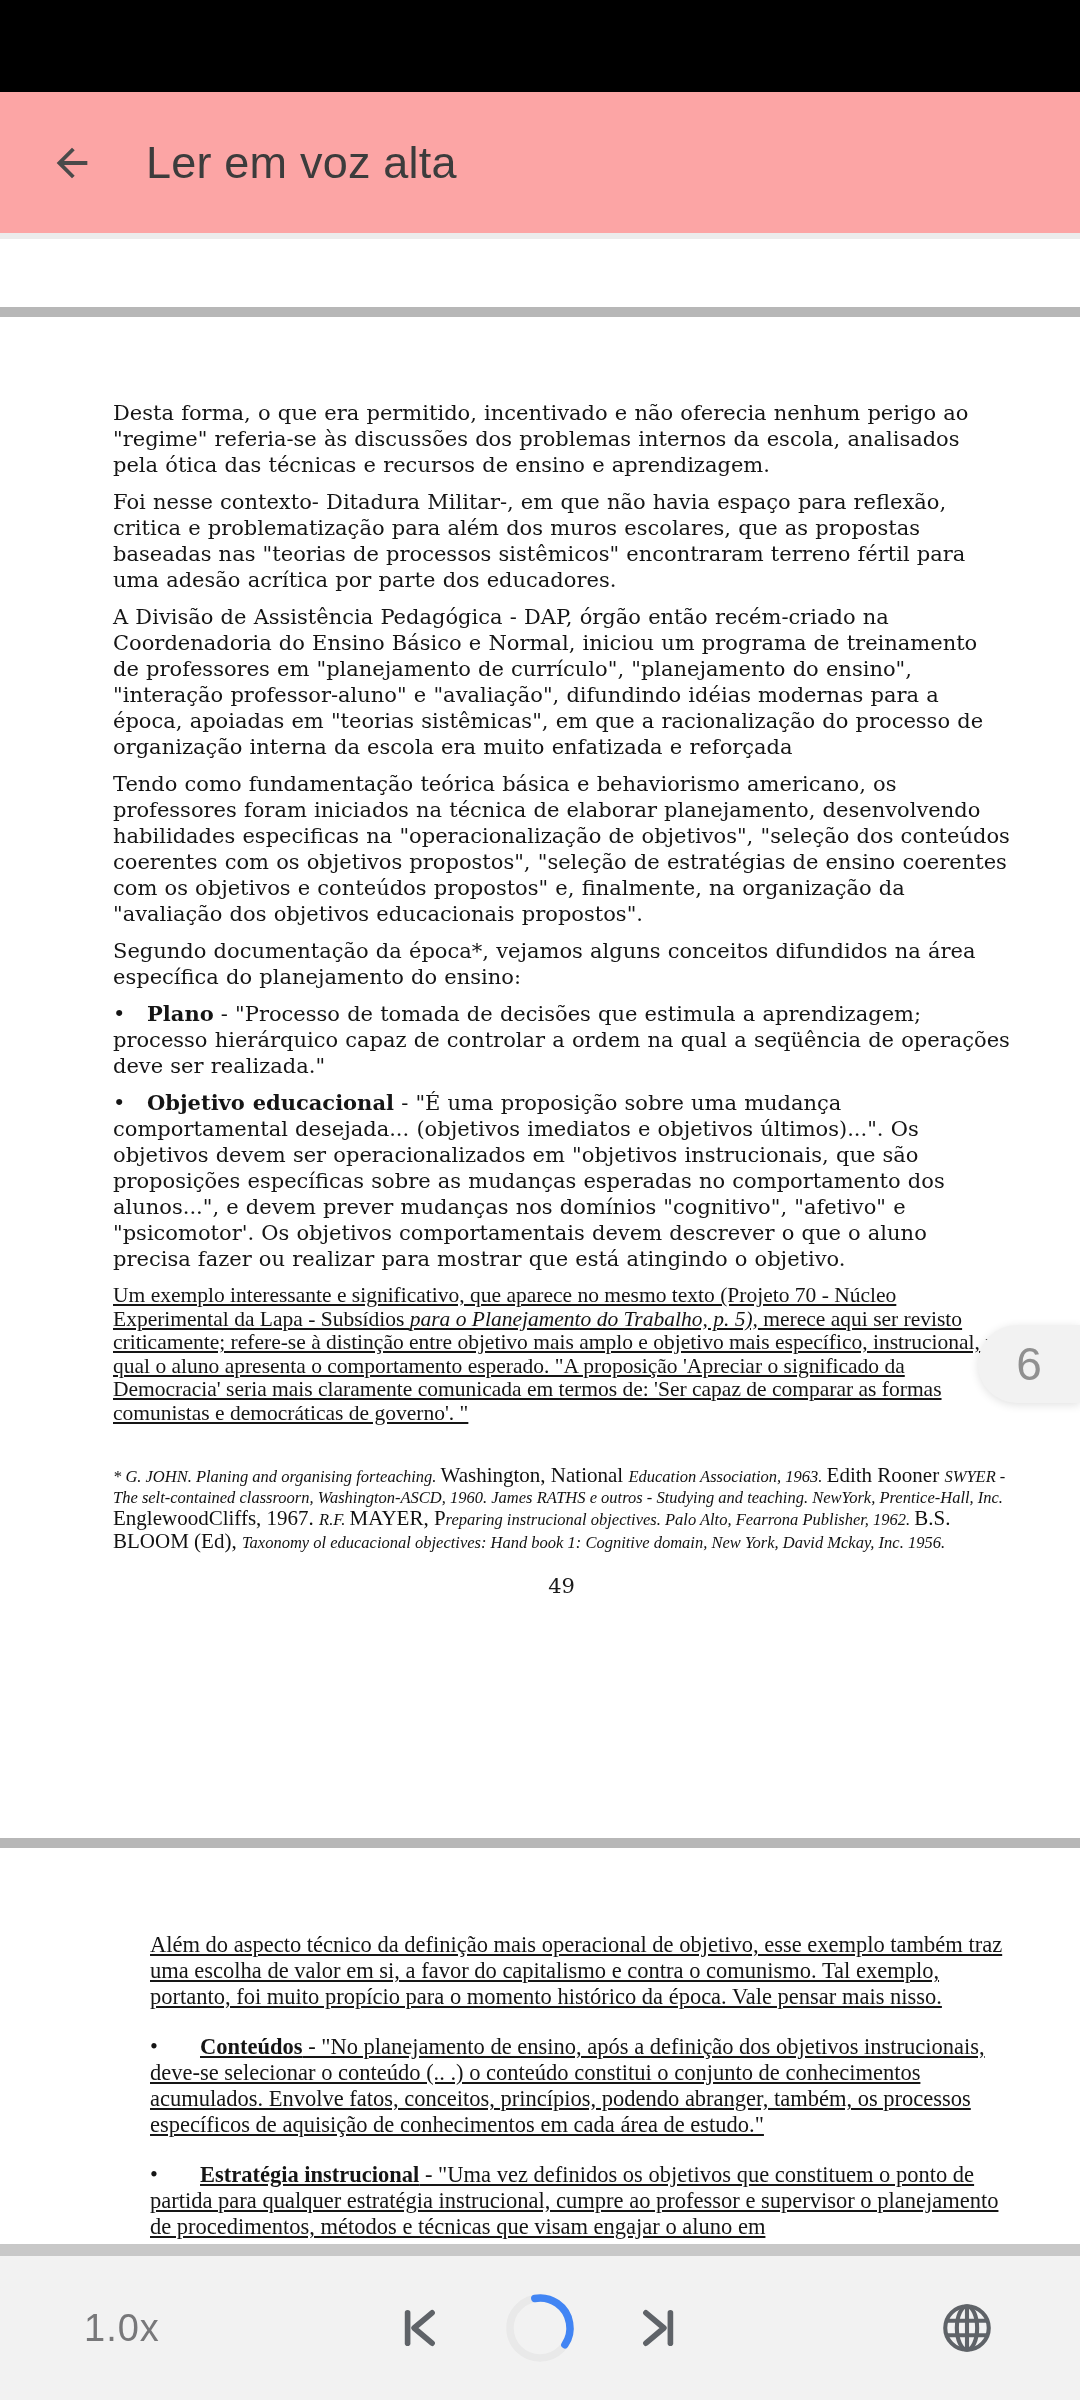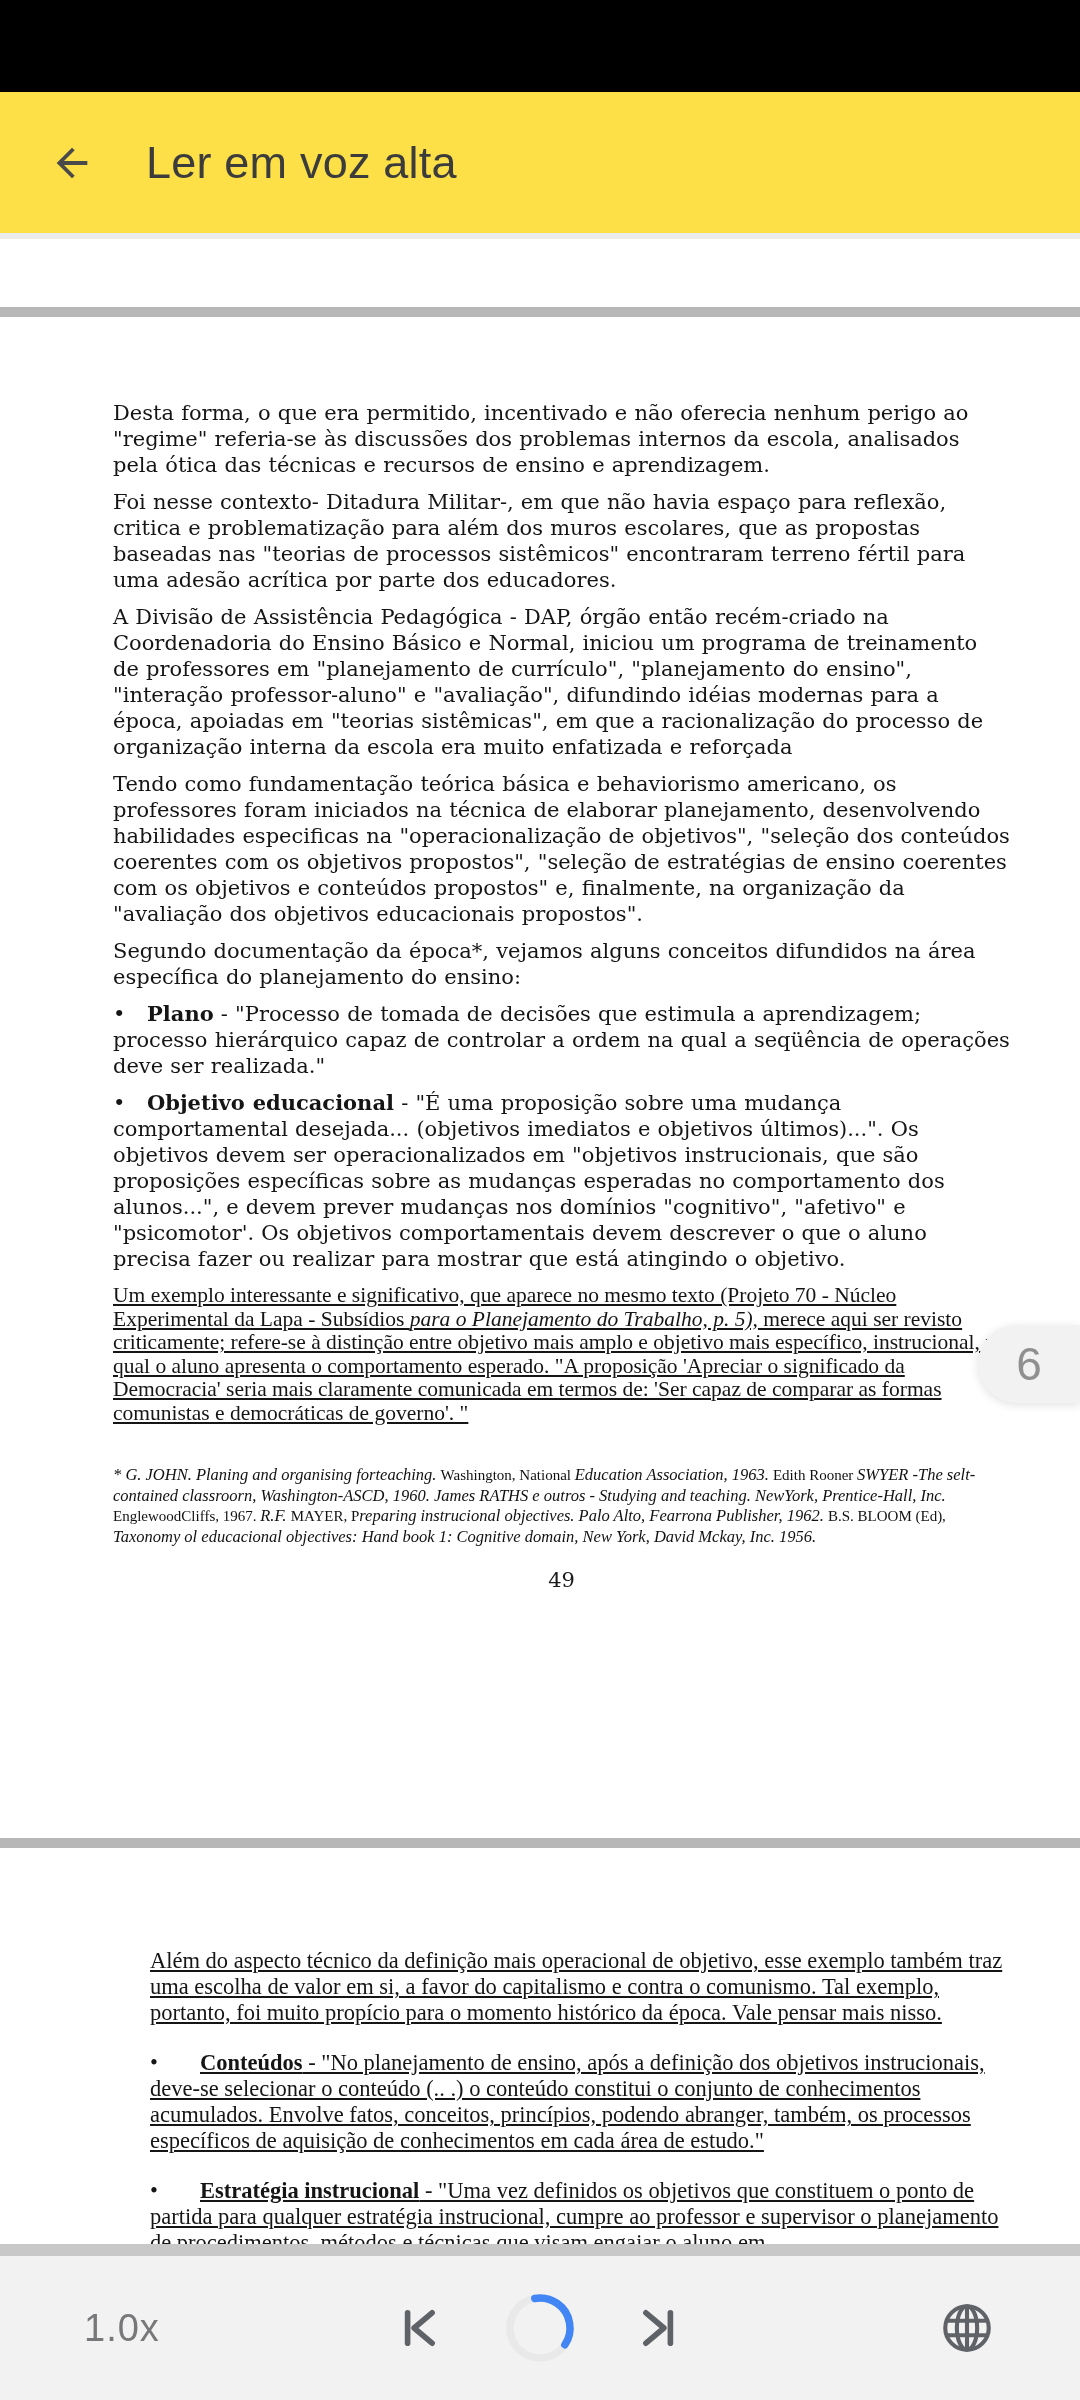--- a/index.html
+++ b/index.html
@@ -2,37 +2,37 @@
 <html><head>
 <meta charset="utf-8">
 <style>
   * { box-sizing: border-box; margin: 0; padding: 0; }
   html,body { background:#fff; }
   body { font-family:"Liberation Sans", sans-serif; }
   #screen { position:relative; width:1080px; height:2400px; background:#ffffff; overflow:hidden; margin:0 auto; }
 
   .status-bar { height:92px; background:#000000; }
 
-  .app-header { height:141px; background:#fde047; display:flex; align-items:center; padding-left:44px; }
+  .app-header { height:141px; background:#fca5a5; display:flex; align-items:center; padding-left:44px; }
   .back-btn { width:56px; height:56px; display:flex; align-items:center; justify-content:center; cursor:pointer; }
   .app-title { margin-left:46px; font-size:45px; color:#3c3c3c; font-weight:500; letter-spacing:0.2px; }
   .header-divider { height:6px; background:#ececec; }
   .white-gap { height:68px; background:#ffffff; }
   .page-sep { height:10px; background:#b7b7b7; }
 
   .doc-page { background:#ffffff; position:relative; }
   .page-1 { height:1521px; overflow:hidden; padding:83px 70px 0 113px; }
   .page-2 { height:552px; overflow:hidden; padding:84px 70px 0 150px; }
 
   .blk { color:#151515; }
   .blk-b1 { font-family:"DejaVu Serif", serif; font-size:21px; line-height:26px; margin-bottom:11px; word-spacing:0.5px; }
   .blk-b2 { font-family:"Liberation Serif", serif; font-size:21.5px; line-height:23.5px; margin-top:12px; margin-bottom:12px;text-decoration:underline; }
-  .page-2 .blk-b2 { font-size:22.5px; line-height:26px; margin-top:16px; margin-bottom:24px; }
+  .page-2 .blk-b2 { font-size:22.5px; line-height:26px; margin-top:0; margin-bottom:24px; }
   .blk-fn { font-family:"Liberation Serif", serif; font-style:italic; font-size:16.5px; line-height:20.5px; margin-top:40px; color:#111; }
-  .blk-fn .rrm { font-style:normal; font-size:15px; }
+  .blk-fn .rrm { font-style:normal; font-size:21px; }
   .rb { font-weight:bold; }
   .ri { font-style:italic; }
   .rpad { display:inline-block; }
   .page-number { margin-top:20px; text-align:center; font-family:"DejaVu Serif", serif; font-size:21px; line-height:26px; color:#1a1a1a; }
 
   .fast-badge { position:absolute; top:1325px; right:0; width:102px; height:78px;
     background:#f2f2f2; border-radius:40px 0 0 40px; box-shadow:0 2px 10px rgba(0,0,0,0.12);
     display:flex; align-items:center; justify-content:center; z-index:5; cursor:pointer; }
   .fast-badge span { color:#909090; font-size:46px; }
 

